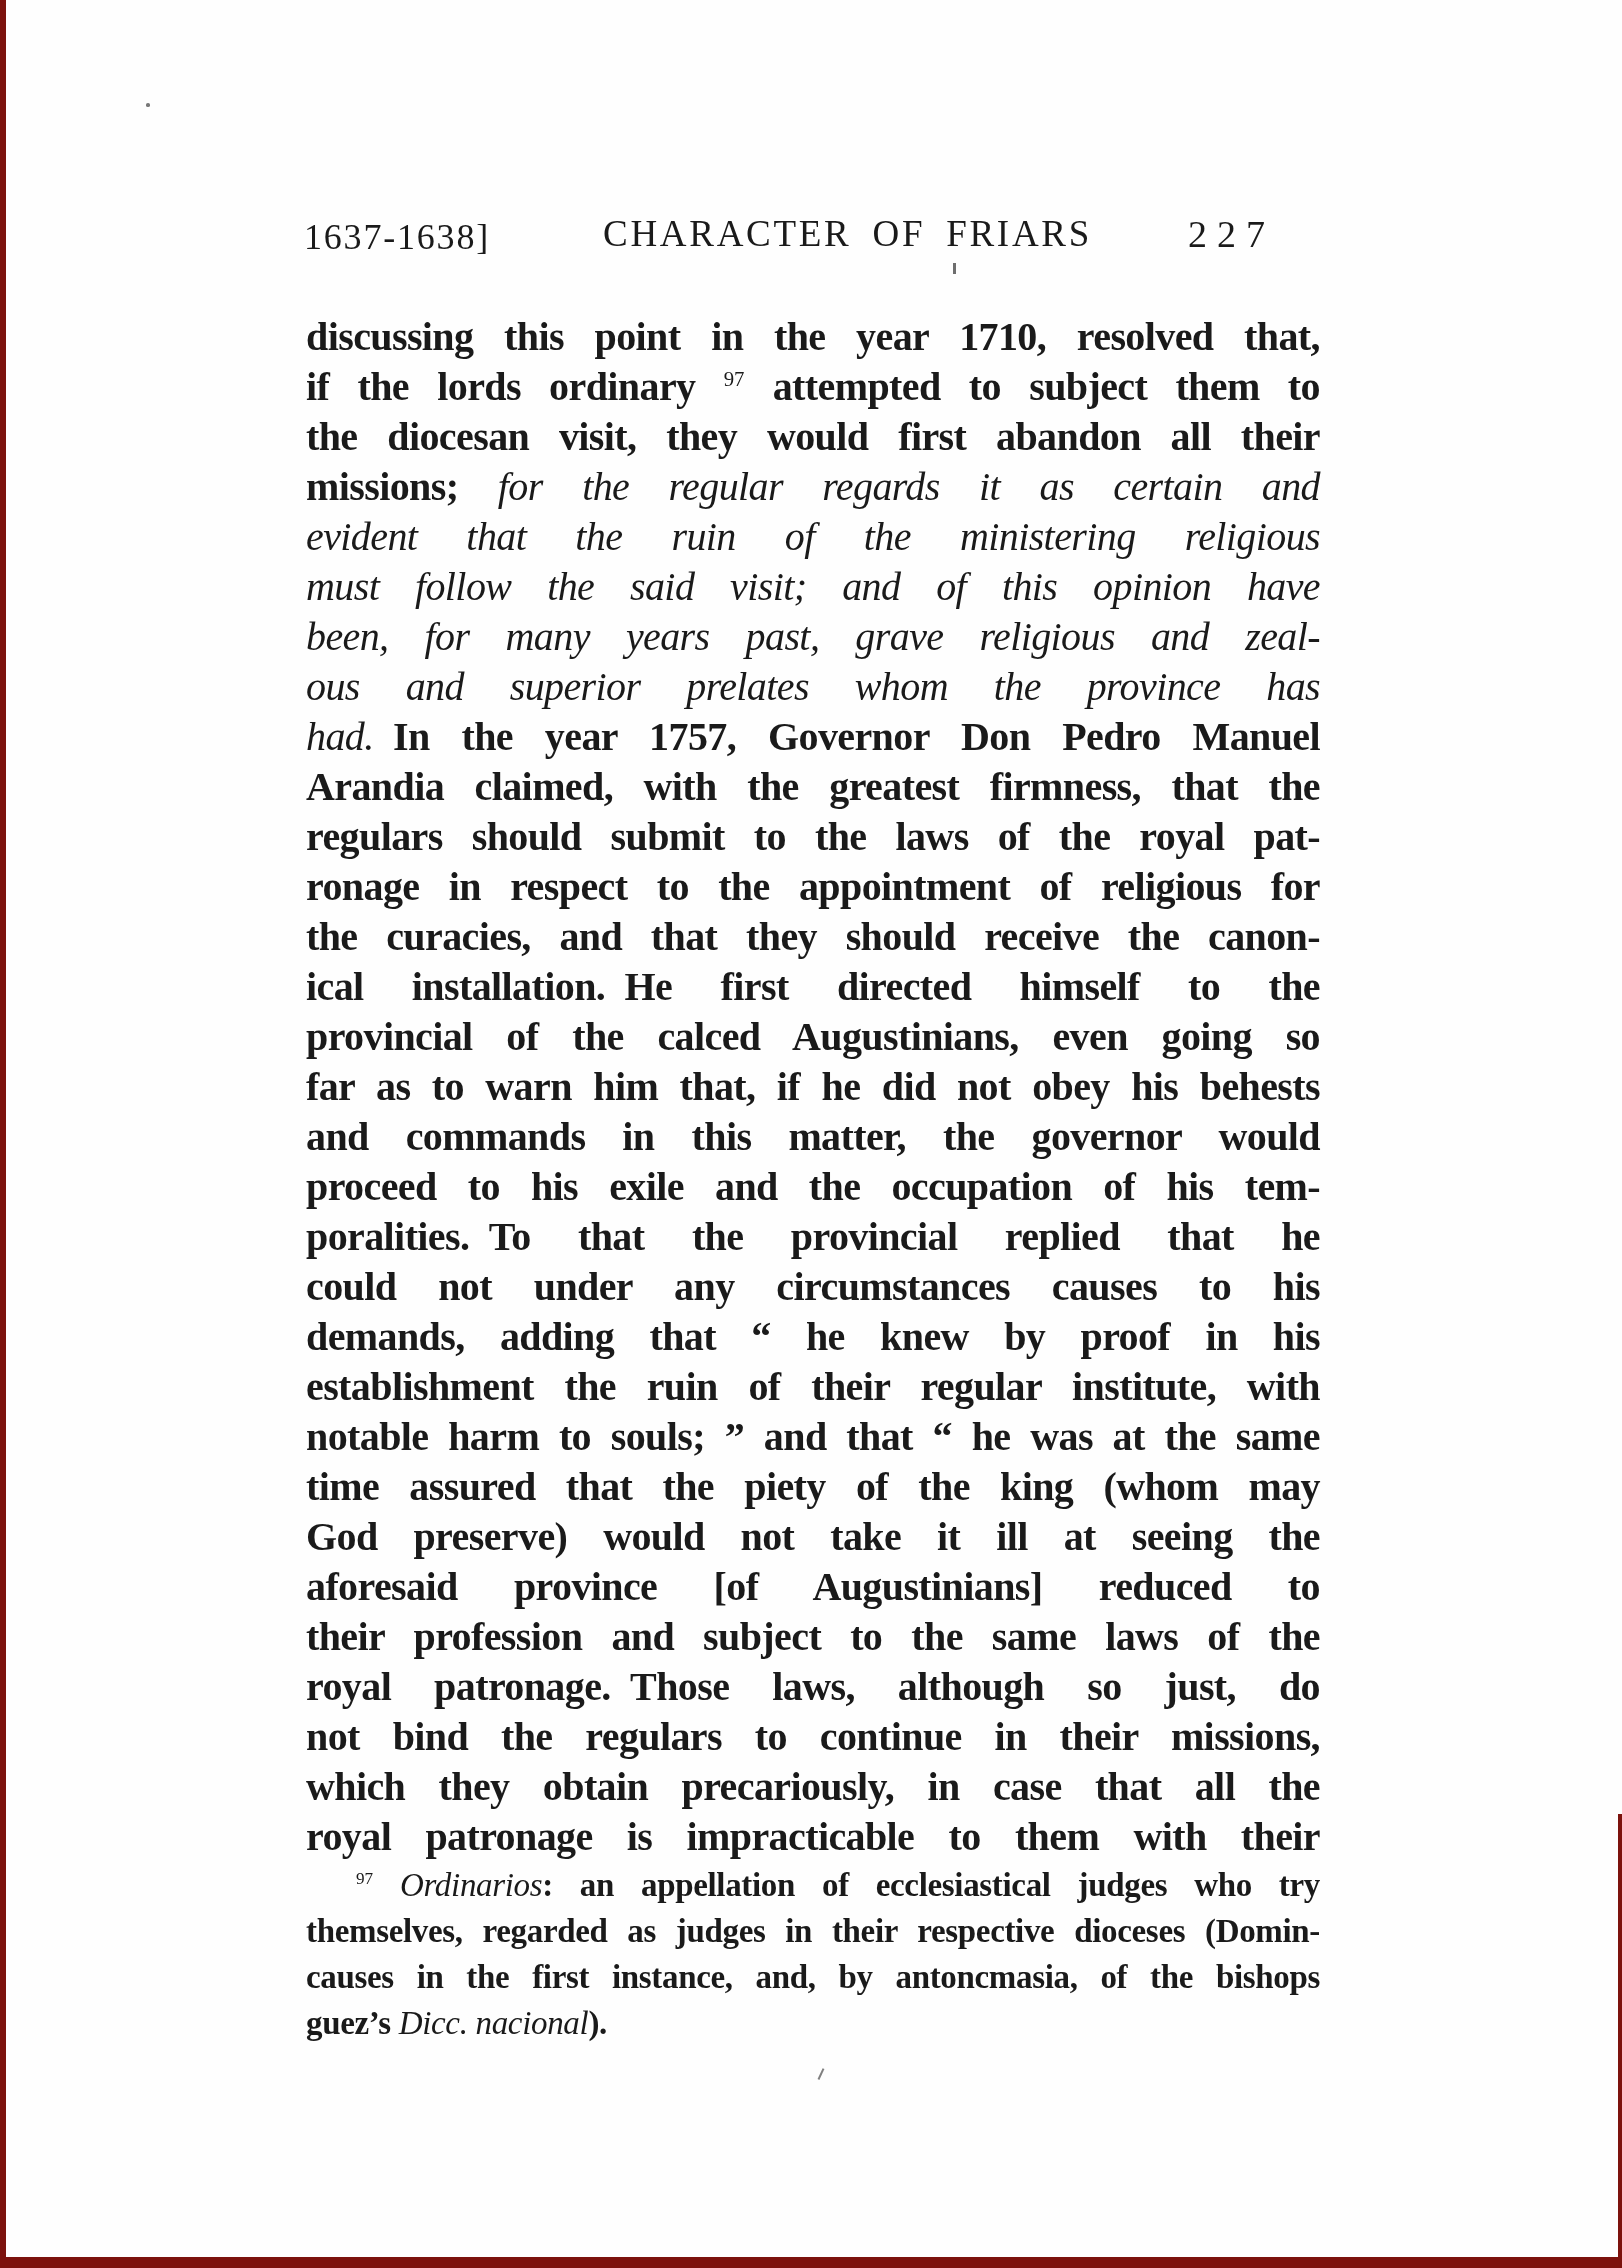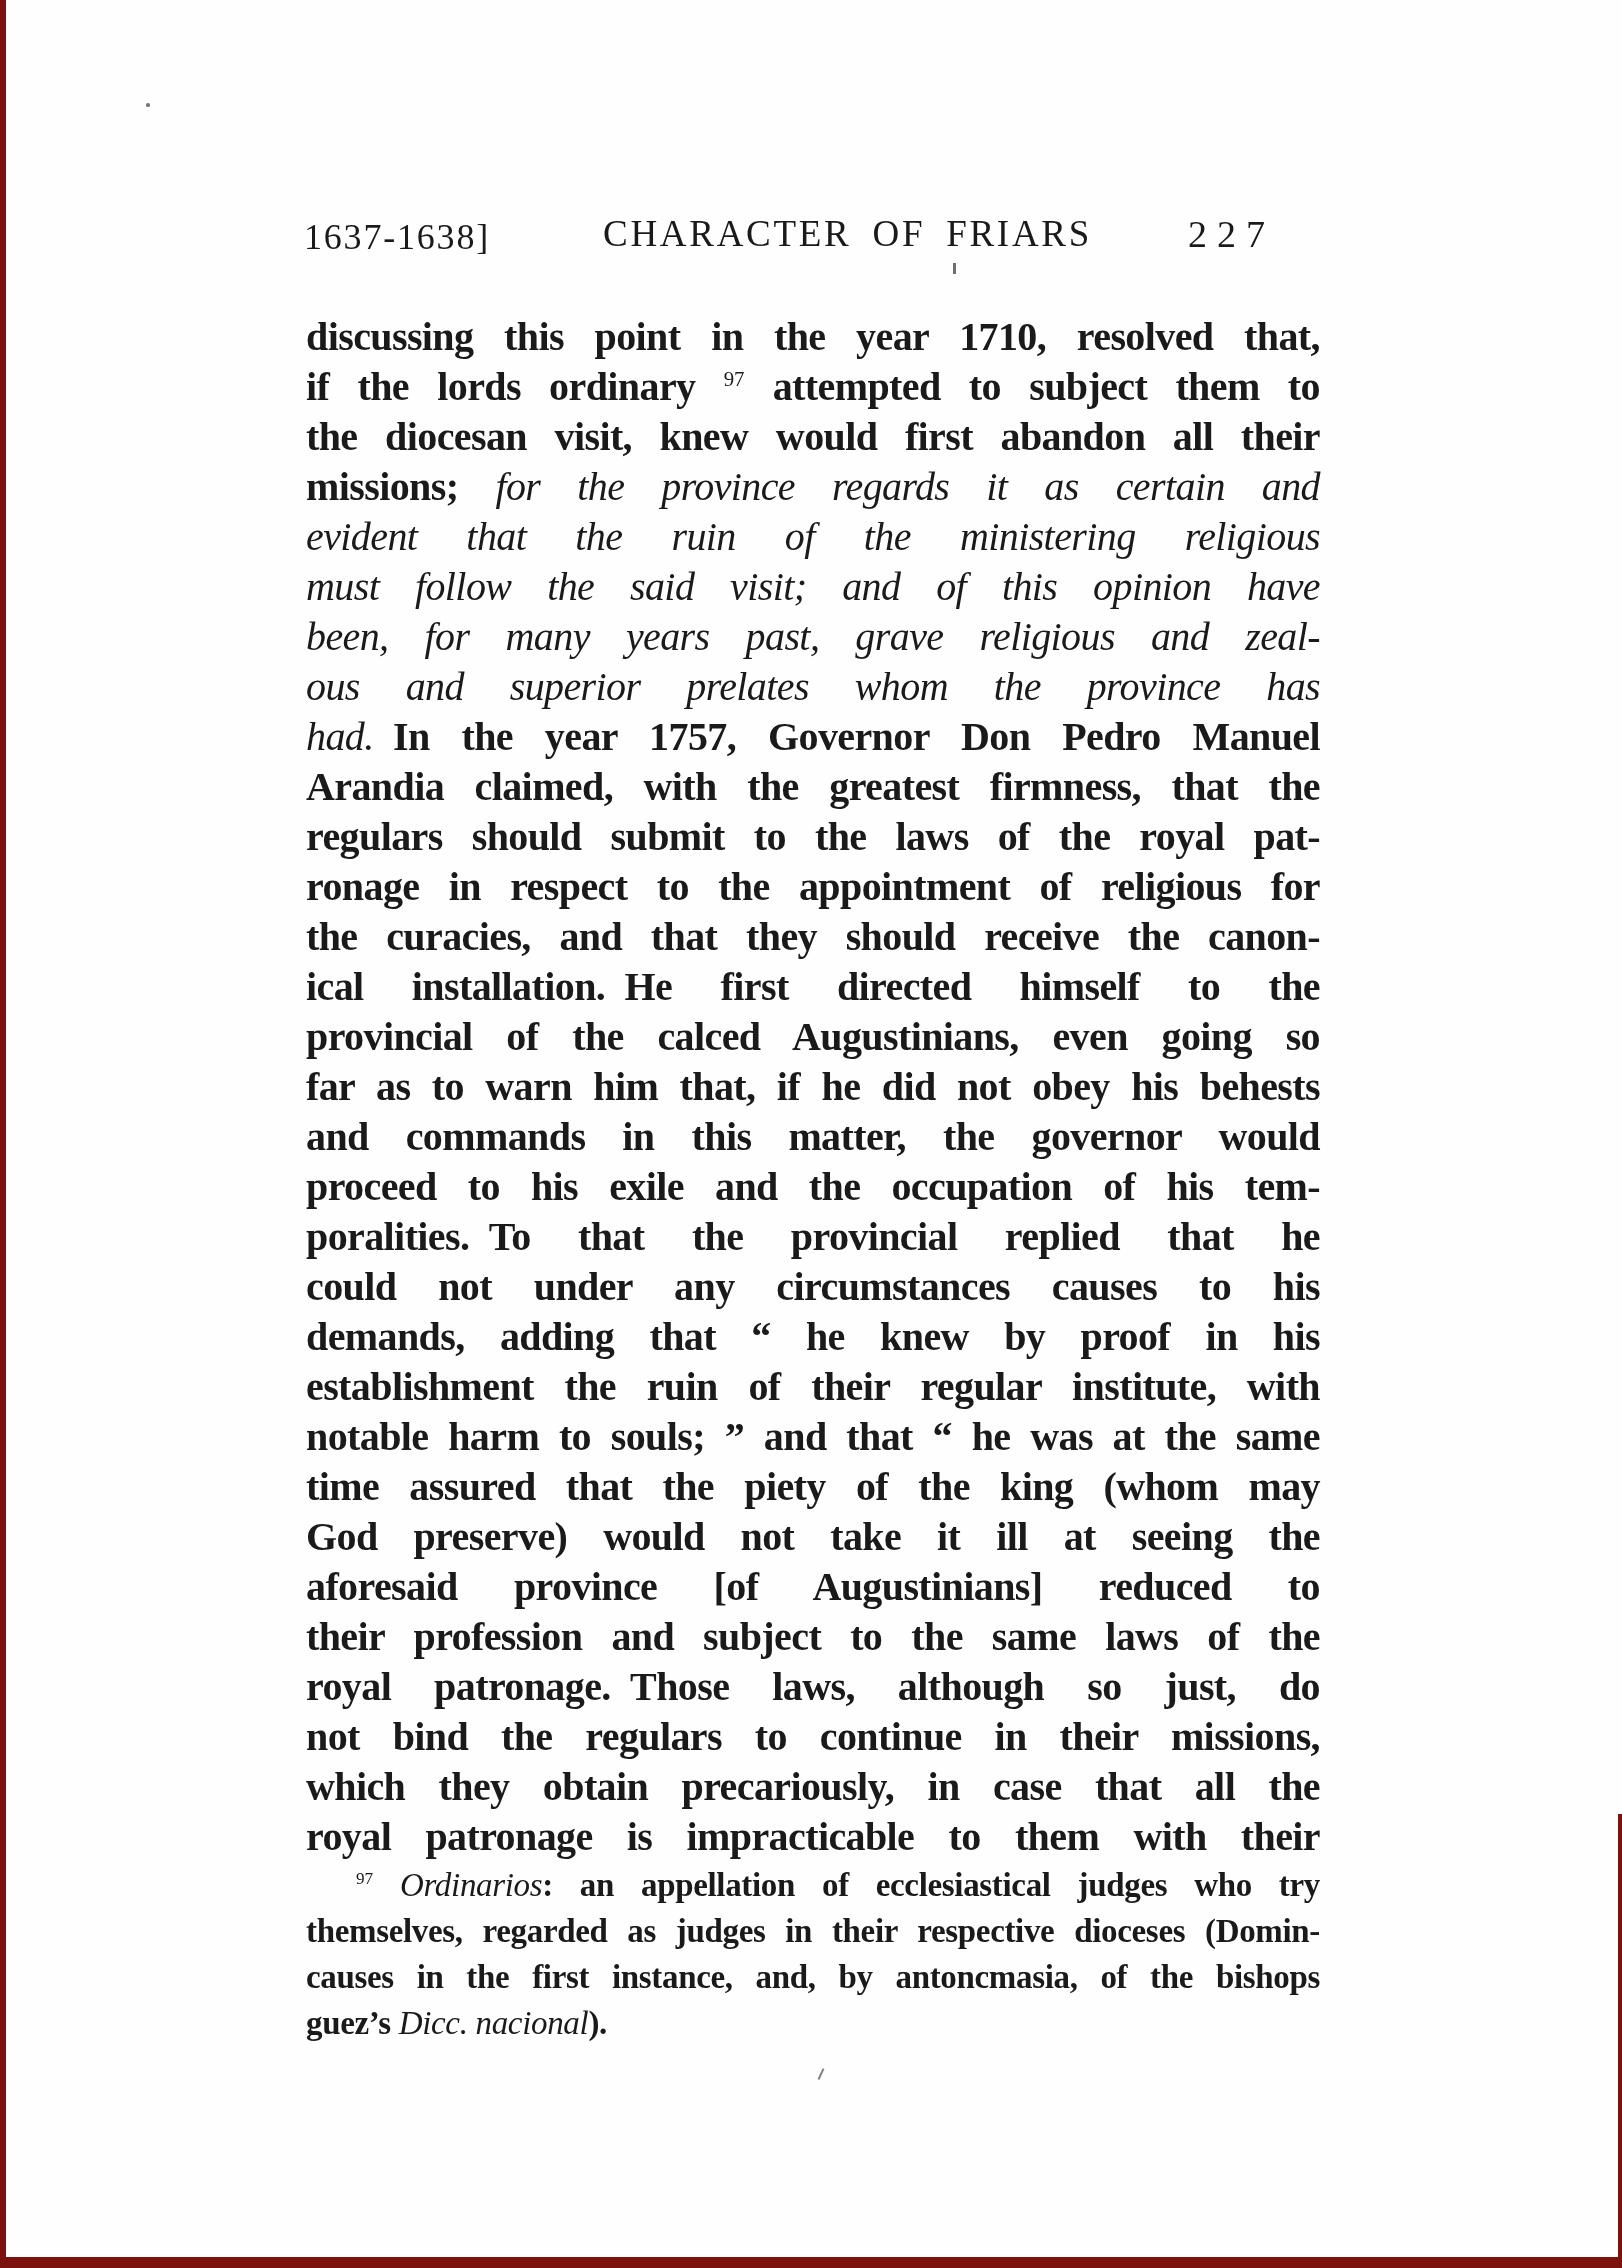--- a/index.html
+++ b/index.html
@@ -89,22 +89,22 @@
 
   <div id="running-head">
     <span id="head-left">1637-1638]</span>
     <span id="head-center">CHARACTER OF FRIARS</span>
     <span id="head-right">227</span>
   </div>
 
   <div id="body-text">
       <div class="body-line first"><span class="r">discussing this point in the year 1710, resolved that,</span></div>
       <div class="body-line"><span class="r">if the lords ordinary </span><span class="sup">97</span><span class="r"> attempted to subject them to</span></div>
-      <div class="body-line"><span class="r">the diocesan visit, knew would first abandon all their</span></div>
-      <div class="body-line"><span class="r">missions; </span><span class="i">for the province regards it as certain and</span></div>
+      <div class="body-line"><span class="r">the diocesan visit, they would first abandon all their</span></div>
+      <div class="body-line"><span class="r">missions; </span><span class="i">for the regular regards it as certain and</span></div>
       <div class="body-line"><span class="i">evident that the ruin of the ministering religious</span></div>
       <div class="body-line"><span class="i">must follow the said visit; and of this opinion have</span></div>
       <div class="body-line"><span class="i">been, for many years past, grave religious and zeal-</span></div>
       <div class="body-line"><span class="i">ous and superior prelates whom the province has</span></div>
       <div class="body-line"><span class="i">had.</span><span class="r"> In the year 1757, Governor Don Pedro Manuel</span></div>
       <div class="body-line"><span class="r">Arandia claimed, with the greatest firmness, that the</span></div>
       <div class="body-line"><span class="r">regulars should submit to the laws of the royal pat-</span></div>
       <div class="body-line"><span class="r">ronage in respect to the appointment of religious for</span></div>
       <div class="body-line"><span class="r">the curacies, and that they should receive the canon-</span></div>
       <div class="body-line"><span class="r">ical installation. He first directed himself to the</span></div>

